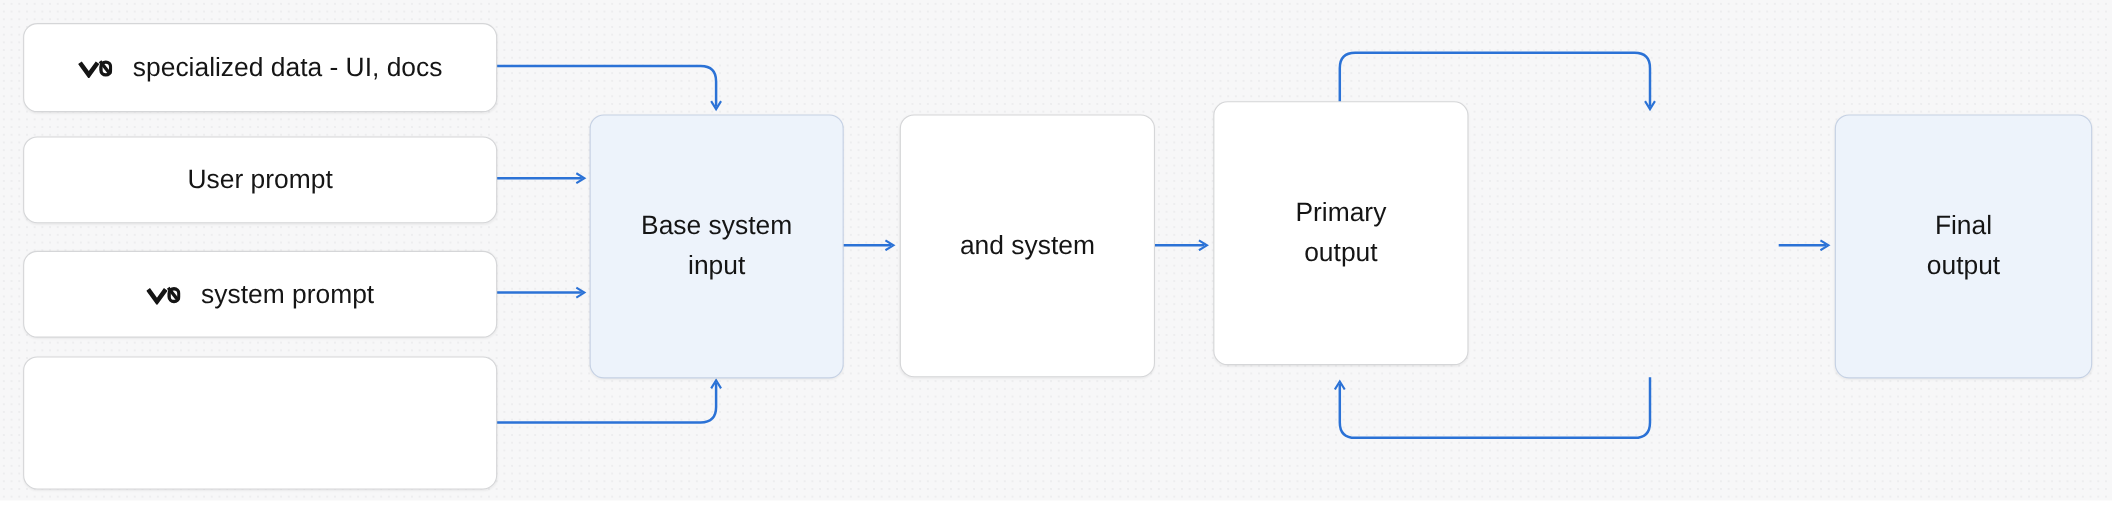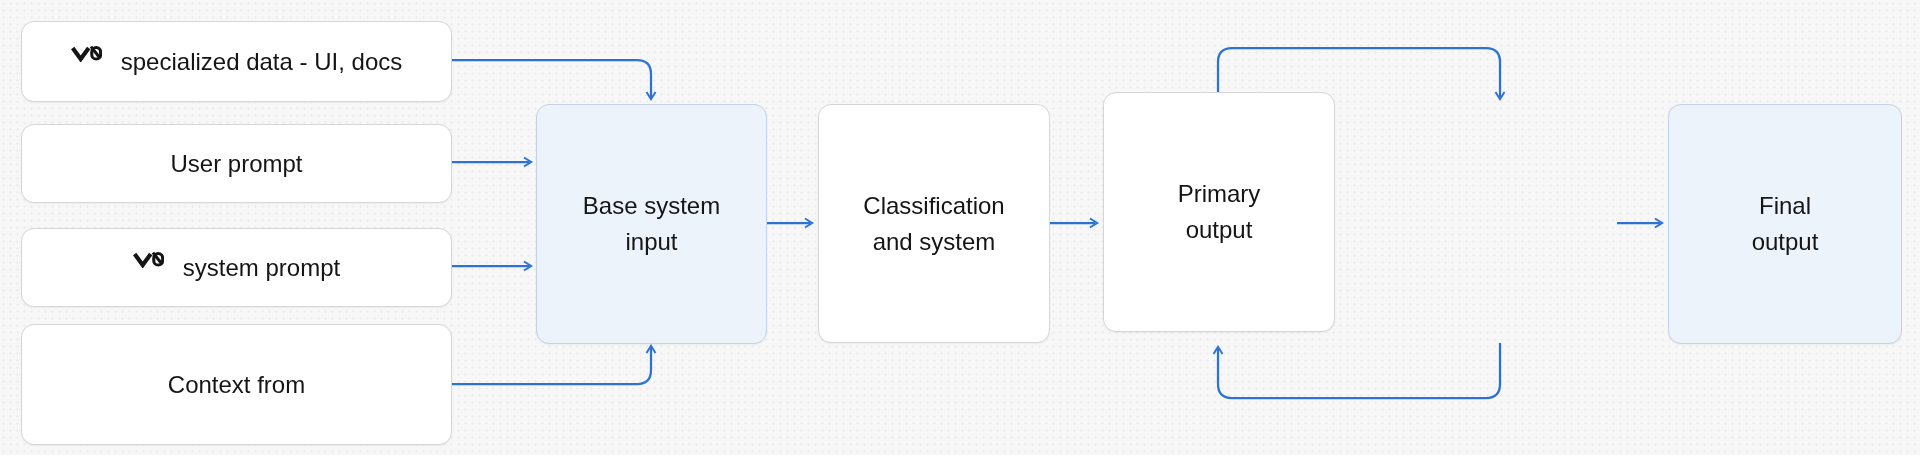--- a/index.html
+++ b/index.html
@@ -37,21 +37,21 @@
     border:1.25px solid var(--node-border);
     border-radius:13px;
     box-shadow:0 1px 2px rgba(0,0,0,0.05);
     font-size:24px;line-height:36px;
     text-align:center;
   }
   .node.highlight{
     background:var(--highlight-fill);
     border-color:var(--highlight-border);
   }
-  .row{display:inline-flex;align-items:flex-start;gap:19px;}
+  .row{display:inline-flex;align-items:center;gap:19px;}
   .v0logo{display:inline-flex;align-items:center;}
   .v0logo svg{display:block;}
 </style>
 </head>
 <body>
 
 <div class="canvas">
   <div class="field"></div>
 
   <svg class="edges" width="1920" height="466">
@@ -97,30 +97,28 @@
     </div>
   </div>
 
   <div class="node" style="left:21px;top:124px;width:429px;height:77px">
     <div class="row">
       <span>User prompt</span>
     </div>
   </div>
 
   <div class="node" style="left:21px;top:324px;width:429px;height:119px">
-    <div>Context from</div>
   </div>
 
   <div class="node highlight" style="left:536px;top:104px;width:229px;height:238px">
     <div>Base system</div>
     <div>input</div>
   </div>
 
   <div class="node" style="left:818px;top:104px;width:230px;height:237px">
-    <div>Classification</div>
     <div>and system</div>
   </div>
 
   <div class="node" style="left:1103px;top:92px;width:230px;height:238px">
     <div>Primary</div>
     <div>output</div>
   </div>
 
 
   <div class="node highlight" style="left:1668px;top:104px;width:232px;height:238px">

